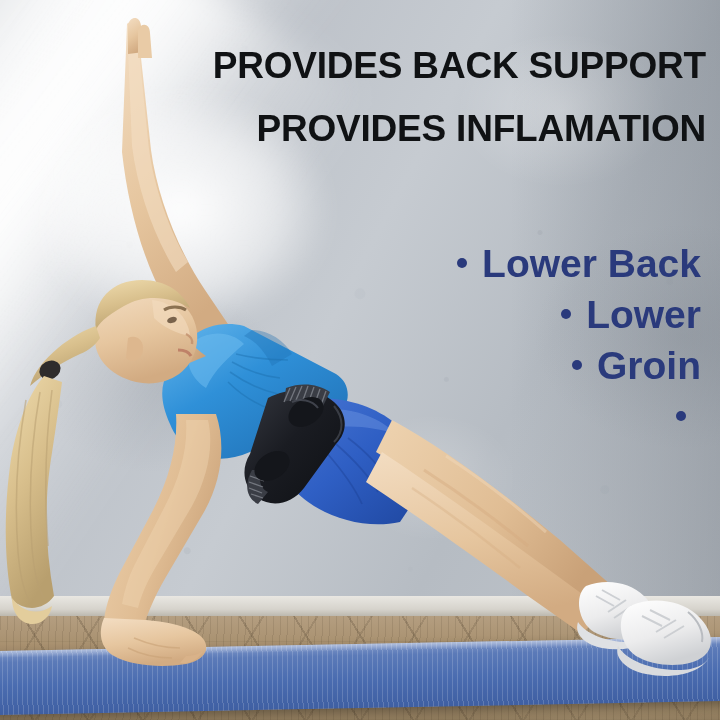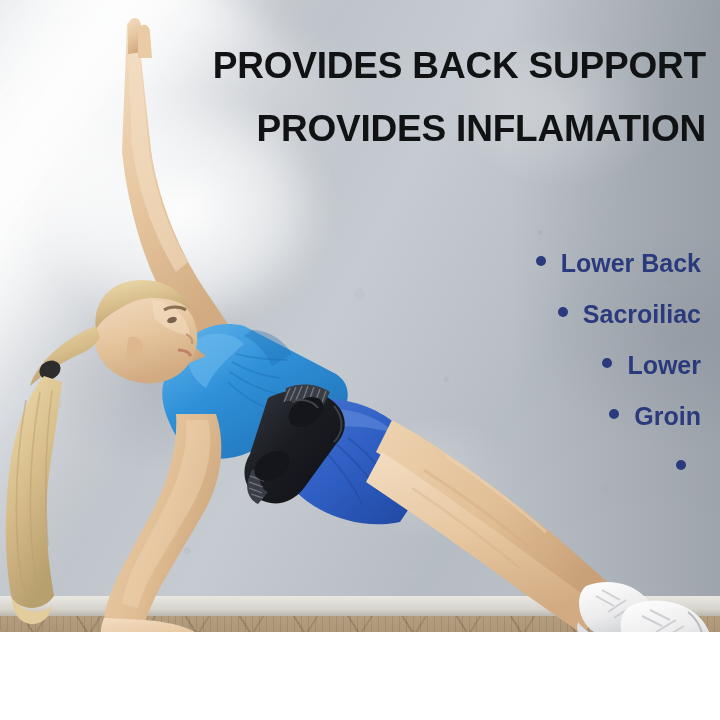--- a/index.html
+++ b/index.html
@@ -1,21 +1,21 @@
 <!DOCTYPE html>
 <html><head>
 <meta charset="utf-8">
 <style>
   * { margin:0; padding:0; box-sizing:border-box; }
   html,body { width:720px; height:720px; overflow:hidden; background:#fff; }
   body { font-family:"Liberation Sans", sans-serif; }
 
   #stage {
     position:relative;
-    width:720px; height:632px;
+    width:720px; height:720px;
     overflow:hidden;
     background:#84cc16;
   }
 
   
   .wall {
     position:absolute; left:0; top:0; width:720px; height:612px;
     background:
       radial-gradient(ellipse 150px 110px at 78% 18%, rgba(255,255,255,.30), rgba(255,255,255,0) 70%),
       radial-gradient(ellipse 180px 130px at 22% 62%, rgba(120,128,138,.22), rgba(0,0,0,0) 72%),
@@ -141,21 +141,21 @@
     color:#101214;
     white-space:nowrap;
   }
   .bullets {
     position:absolute; right:19px; top:238px; width:420px;
     text-align:right;
   }
   .bullet-row {
     font-family:"Liberation Sans", sans-serif;
     font-weight:bold;
-    font-size:25px;
+    font-size:39px;
     line-height:51px;
     color:#2a3a7c;
     white-space:nowrap;
   }
   .bullet-dot {
     display:inline-block;
     width:10px; height:10px;
     border-radius:50%;
     background:#2a3a7c;
     vertical-align:middle;
@@ -388,23 +388,20 @@
   </svg>
 
   <div class="headlines">
     <div class="headline">PROVIDES BACK SUPPORT</div>
     <div class="headline">PROVIDES INFLAMATION</div>
   </div>
 
   <div class="bullets">
     <div class="bullet-row">
       <span class="bullet-dot"></span><span>Lower Back</span>
-    </div>
-    <div class="bullet-row">
-      <span class="bullet-dot"></span><span>Sacroiliac</span>
     </div>
     <div class="bullet-row">
       <span class="bullet-dot"></span><span>Lower</span>
     </div>
     <div class="bullet-row">
       <span class="bullet-dot"></span><span>Groin</span>
     </div>
     <div class="bullet-row">
       <span class="bullet-dot"></span>
     </div>

